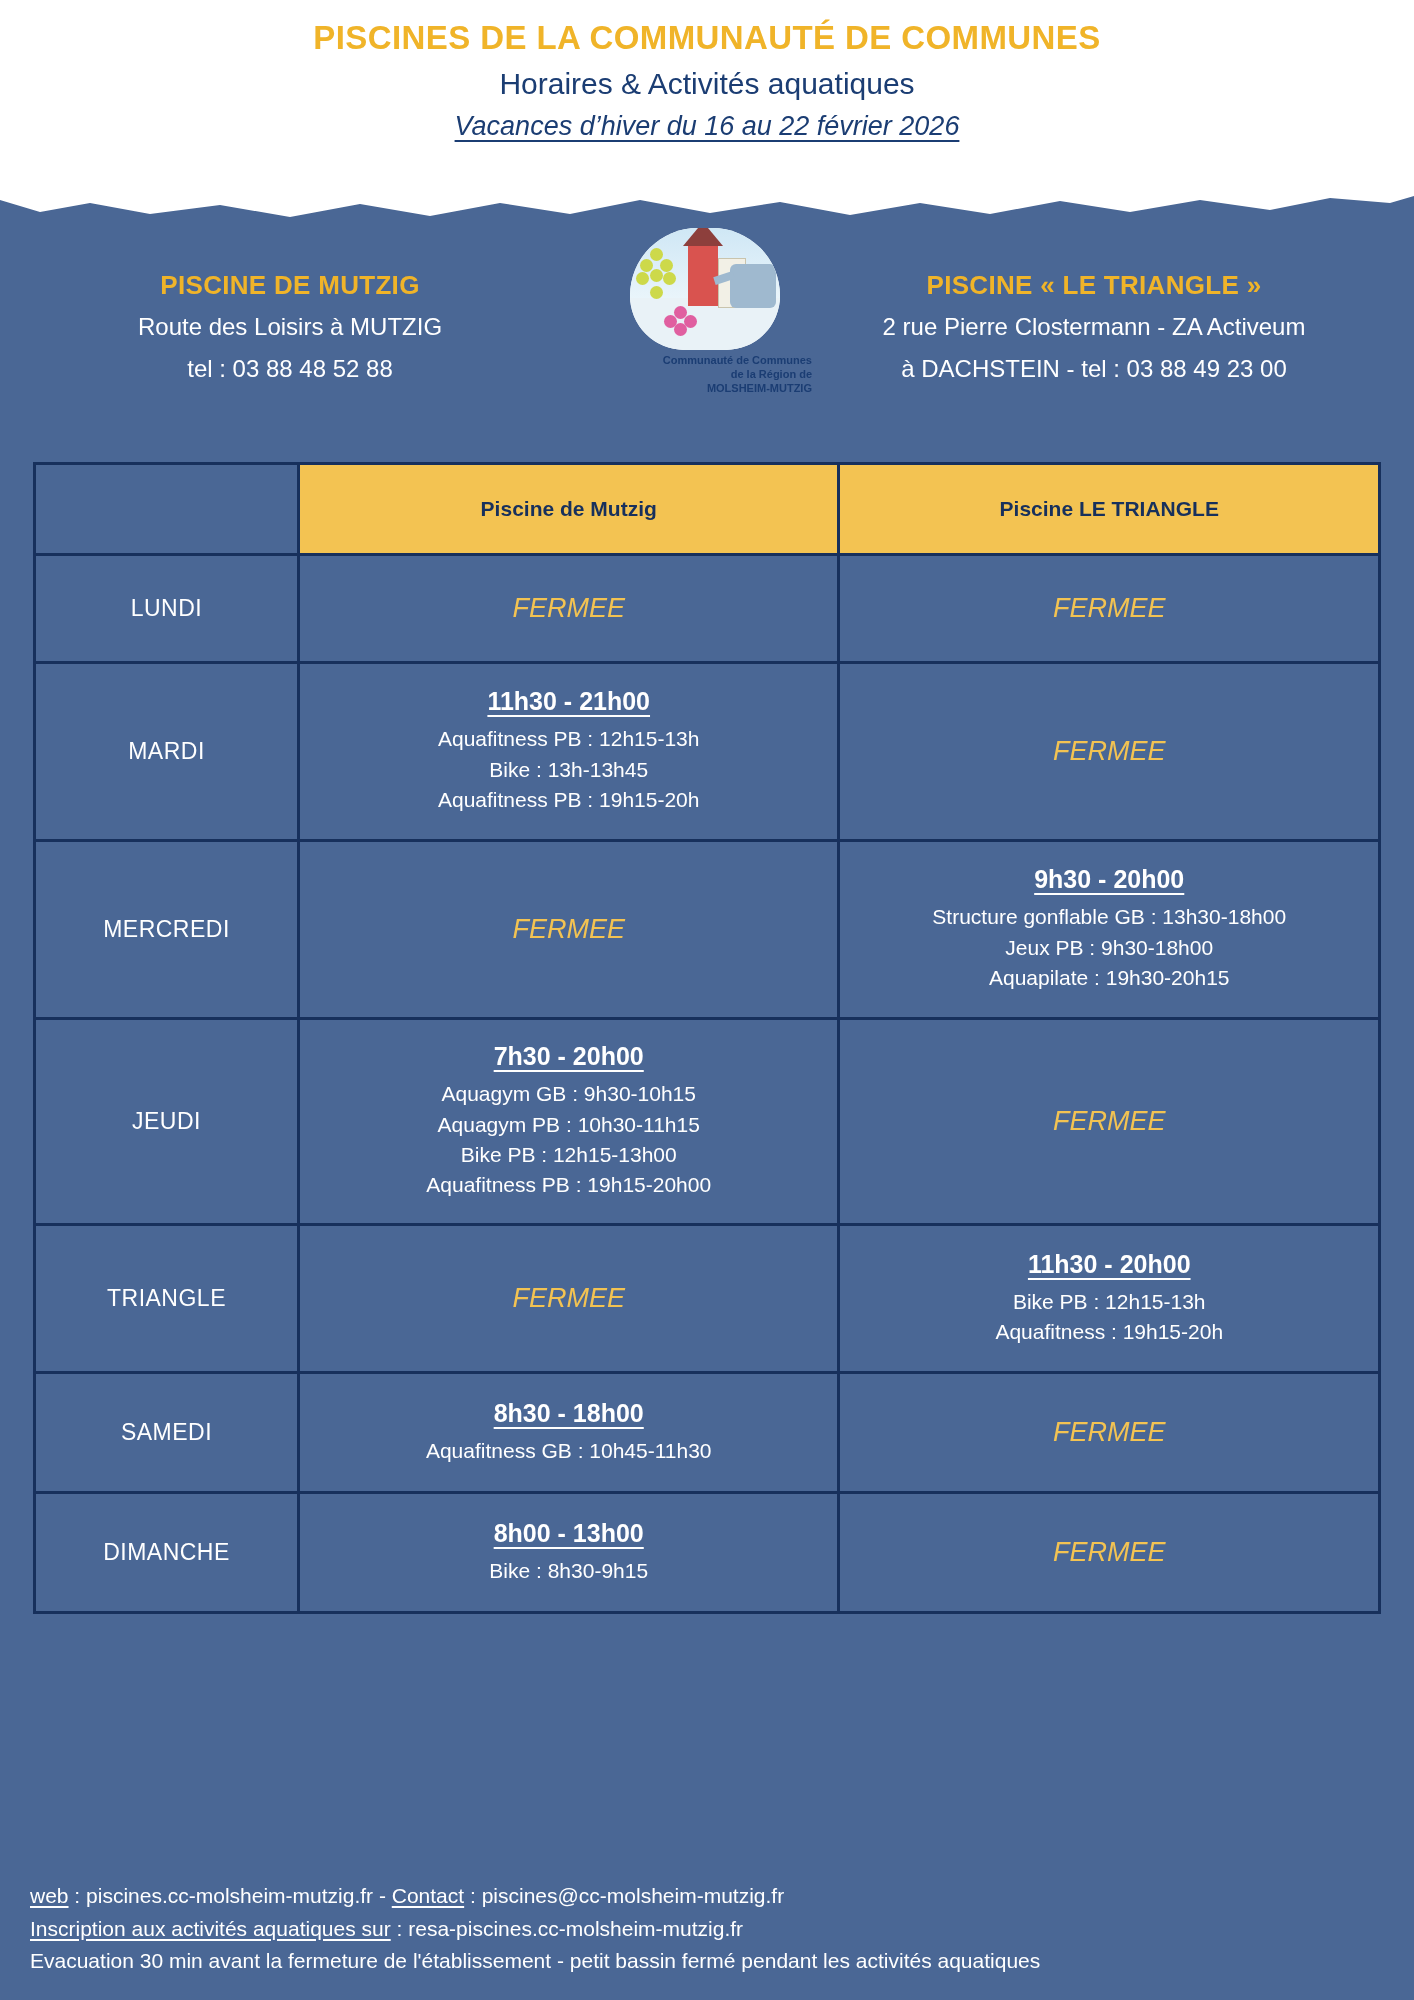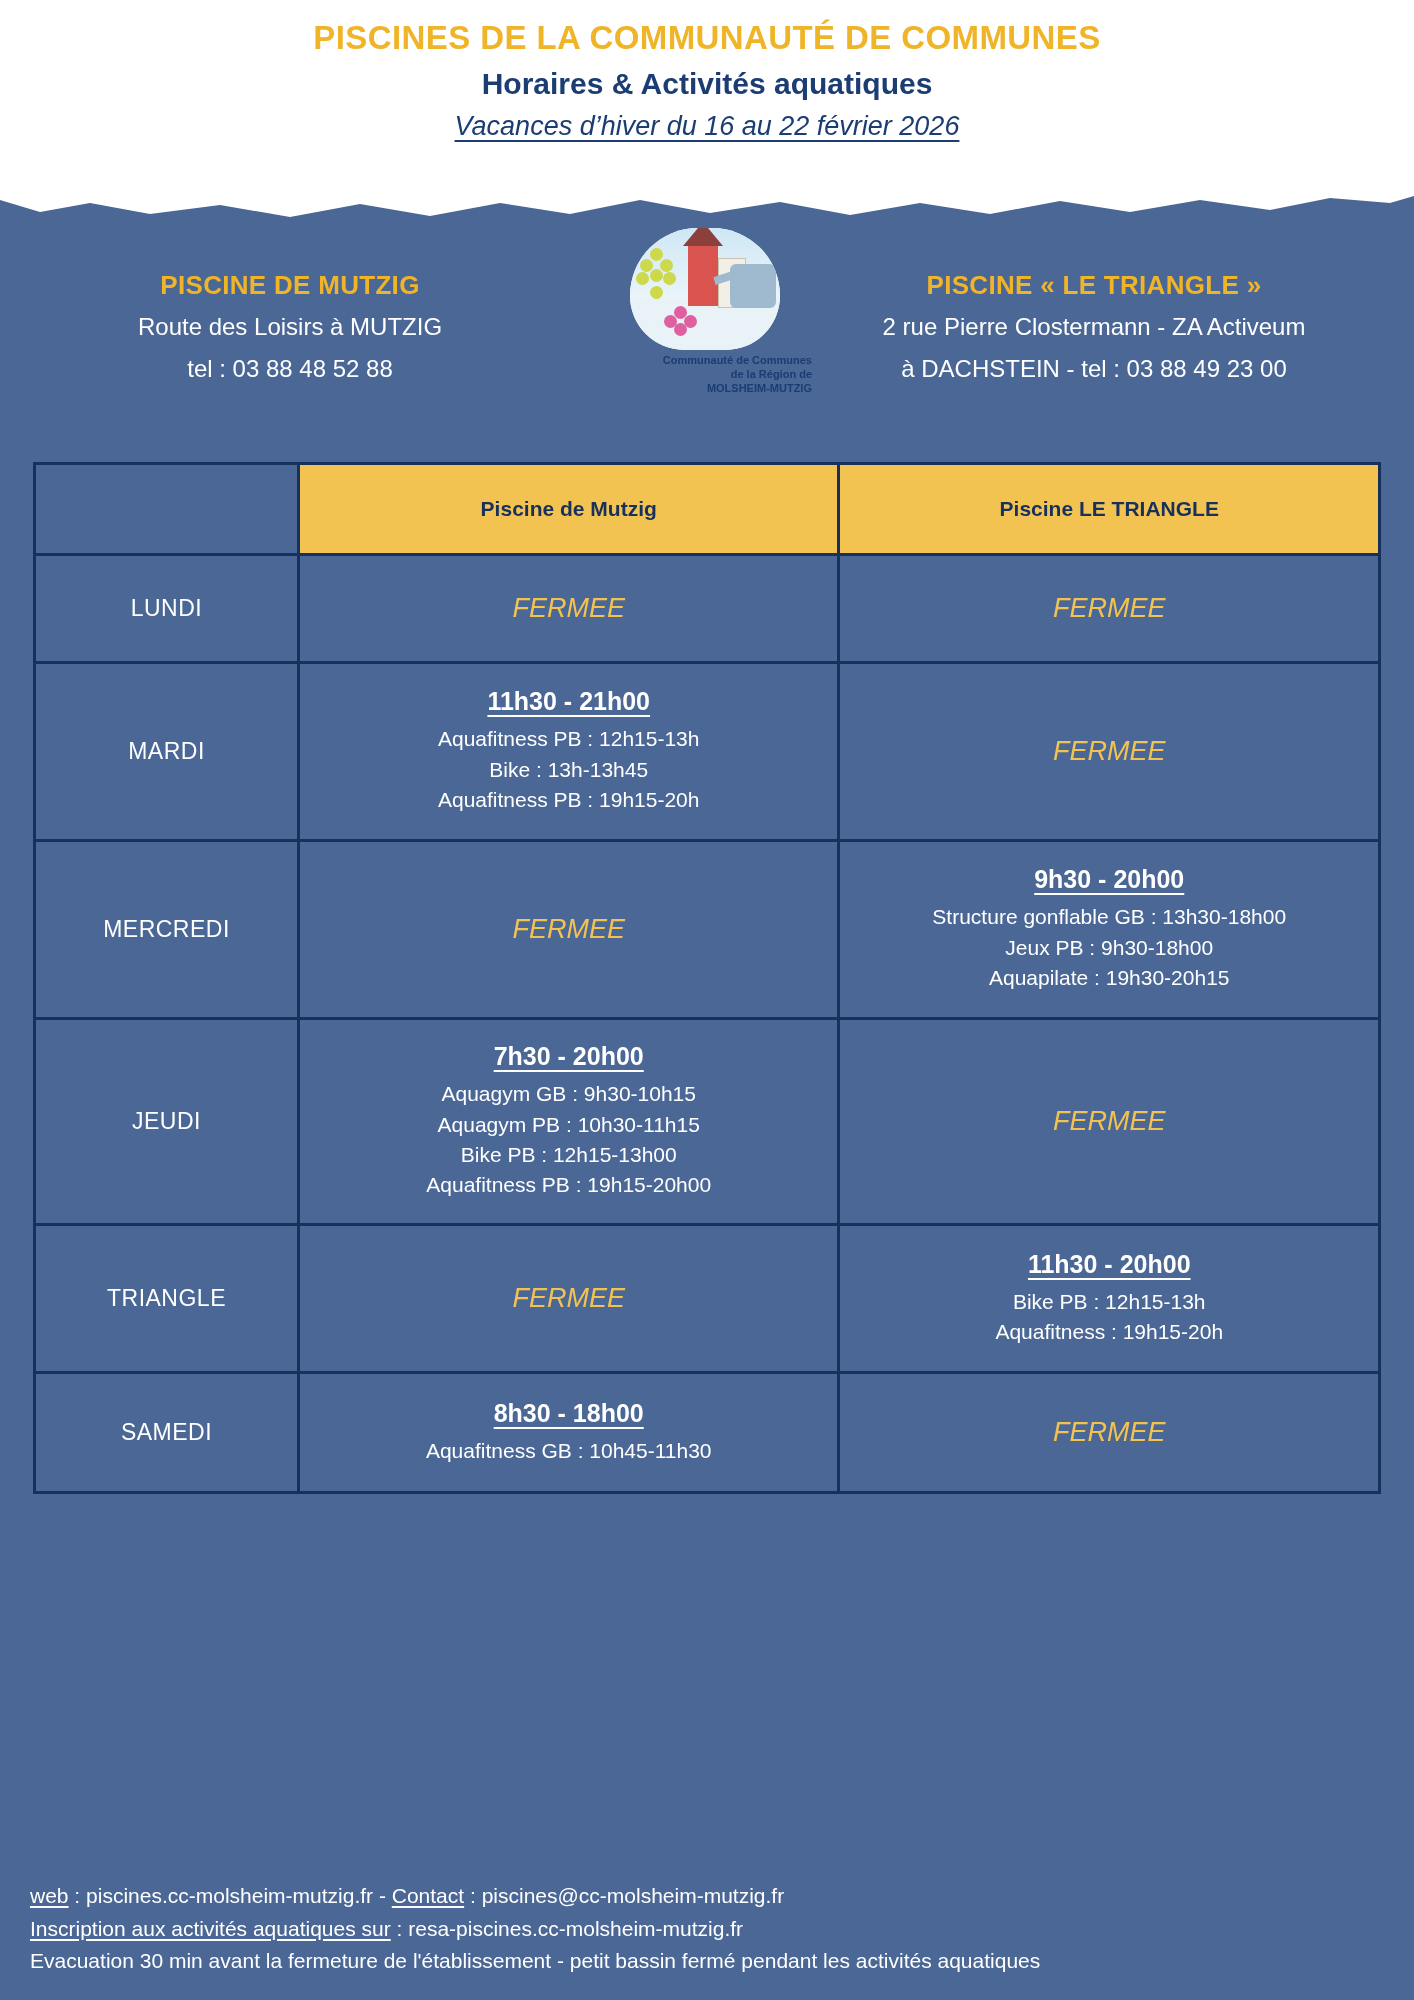--- a/index.html
+++ b/index.html
@@ -49,21 +49,21 @@
   }
   .title-main {
     font-size: 33px;
     font-weight: bold;
     color: #f0b429;
     letter-spacing: 0.4px;
     line-height: 1.2;
   }
   .title-sub {
     font-size: 30px;
-    font-weight: bold;
+    font-weight: normal;
     color: #1b3d73;
     margin-top: 8px;
     line-height: 1.2;
   }
   .title-dates {
     font-size: 27px;
     font-style: italic;
     color: #1b3d73;
     margin-top: 8px;
     text-decoration: underline;
@@ -404,20 +404,30 @@
         <td class="day-cell">SAMEDI</td>
         <td class="slot-cell">
           <div class="hours">8h30 - 18h00</div>
           <div class="activity">Aquafitness GB : 10h45-11h30</div>
         </td>
         <td class="slot-cell">
           <div class="closed">FERMEE</div>
         </td>
       </tr>
 
+      <tr style="height:120px">
+        <td class="day-cell">DIMANCHE</td>
+        <td class="slot-cell">
+          <div class="hours">8h00 - 13h00</div>
+          <div class="activity">Bike : 8h30-9h15</div>
+        </td>
+        <td class="slot-cell">
+          <div class="closed">FERMEE</div>
+        </td>
+      </tr>
     </tbody>
   </table>
 
   <div class="footer">
     <div class="footer-line">
       <span class="u">web</span><span> : piscines.cc-molsheim-mutzig.fr - </span><span class="u">Contact</span><span> : piscines@cc-molsheim-mutzig.fr</span>
     </div>
     <div class="footer-line">
       <span class="u">Inscription aux activités aquatiques sur</span><span> : resa-piscines.cc-molsheim-mutzig.fr</span>
     </div>

